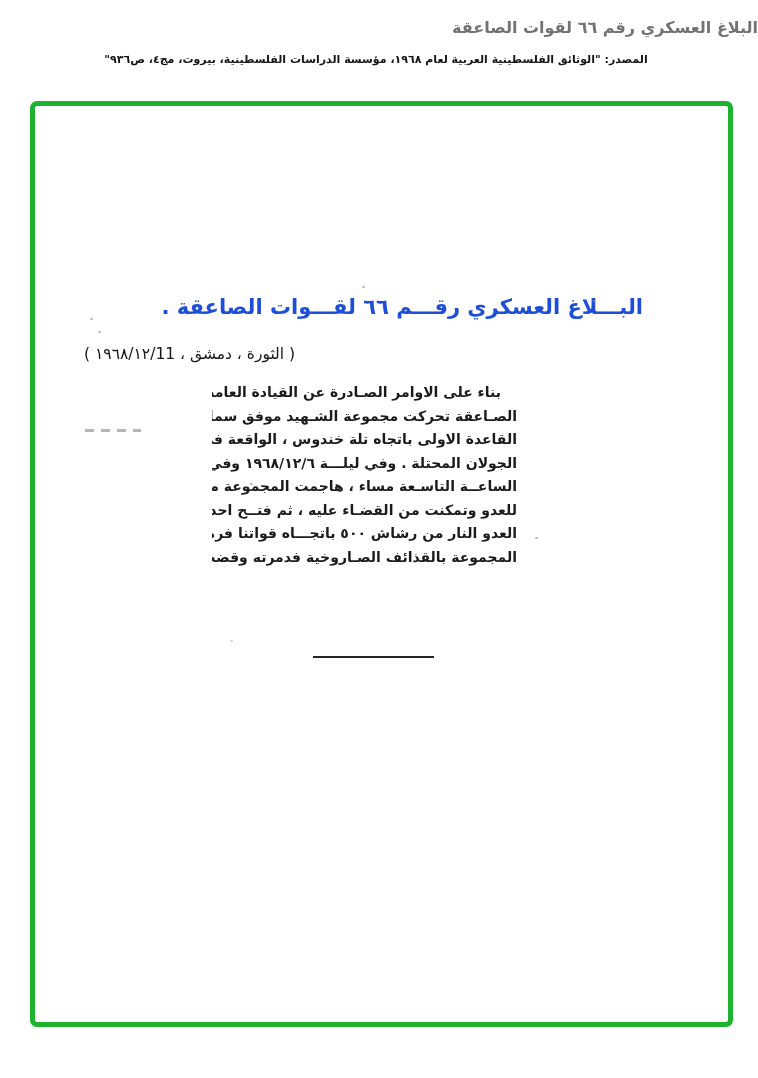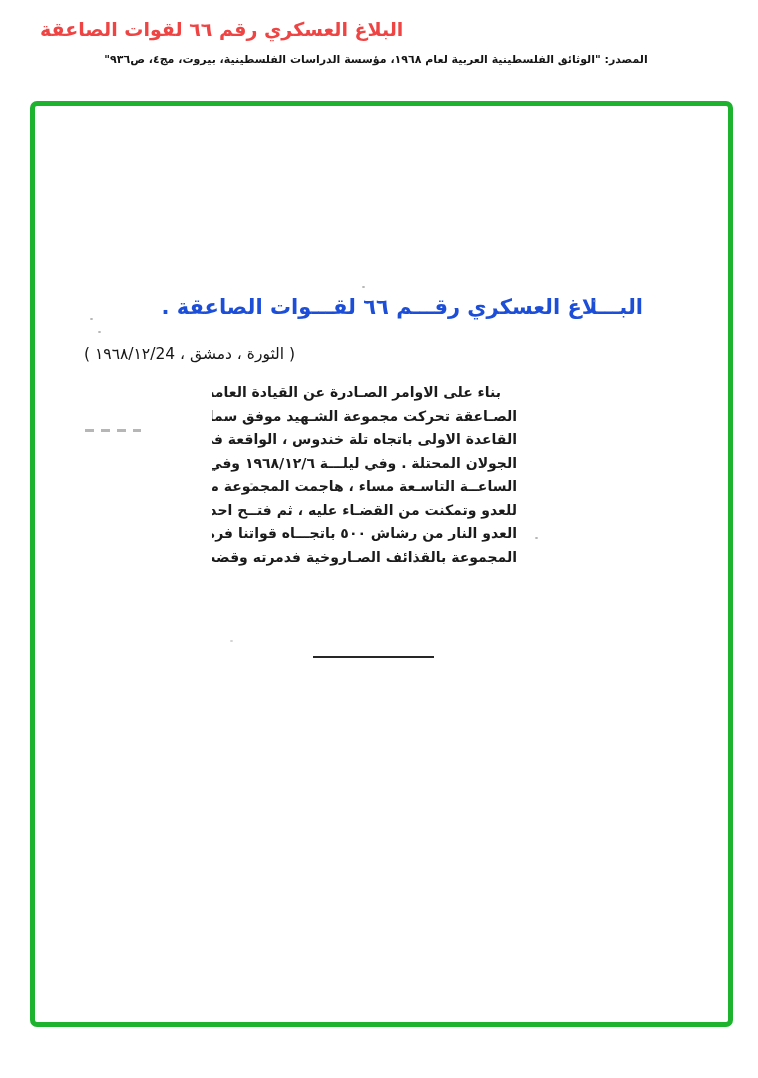--- a/index.html
+++ b/index.html
@@ -10,22 +10,22 @@
     position: relative;
     overflow: hidden;
     color: #111;
   }
   .canvas { position: absolute; inset: 0; width: 758px; height: 1078px; }
 
   
   .header { position: absolute; top: 0; left: 0; width: 758px; text-align: center; direction: rtl; }
   .header-title {
     position: absolute; top: 18px; left: 40px; right: 0;
-    font-size: 19px; font-weight: bold; color: #ef4444;
-    white-space: nowrap; text-align: left;
+    font-size: 16px; font-weight: bold; color: #737373;
+    white-space: nowrap; text-align: right;
   }
   .header-source {
     position: absolute; top: 53px; left: 0; right: 6px;
     font-size: 11px; font-weight: bold; color: #141414;
     white-space: nowrap; text-align: center;
   }
 
   
   .highlight-box {
     position: absolute; left: 30px; top: 101px;
@@ -88,21 +88,21 @@
 
   <div class="header">
     <div class="header-title">البلاغ العسكري رقم ٦٦ لقوات الصاعقة</div>
     <div class="header-source">المصدر: "الوثائق الفلسطينية العربية لعام ١٩٦٨، مؤسسة الدراسات الفلسطينية، بيروت، مج٤، ص٩٣٦"</div>
   </div>
 
   <div class="highlight-box" style="border-color: rgb(30, 179, 46);"></div>
 
   <div class="doc-title">البـــلاغ العسكري رقـــم ٦٦ لقـــوات الصاعقة .</div>
 
-  <div class="dateline">( الثورة ، دمشق ، ١٩٦٨/١٢/24 )</div>
+  <div class="dateline">( الثورة ، دمشق ، ١٩٦٨/١٢/11 )</div>
 
   <div class="body-block">
     <div class="body-line first">بناء على الاوامر الصـادرة عن القيادة العامة لقوات</div>
     <div class="body-line">الصـاعقة تحركت مجموعة الشـهيد موفق سماوي مــن</div>
     <div class="body-line">القاعدة الاولى باتجاه تلة خندوس ، الواقعة في منطقة</div>
     <div class="body-line">الجولان المحتلة . وفي ليلـــة ١٩٦٨/١٢/٦ وفي تمام</div>
     <div class="body-line">الساعــة التاسـعة مساء ، هاجمت المجموعة مرصدا</div>
     <div class="body-line">للعدو وتمكنت من القضـاء عليه ، ثم فتــح احد كمائن</div>
     <div class="body-line">العدو النار من رشاش ٥٠٠ باتجـــاه قواتنا فرمتـــه</div>
     <div class="body-line">المجموعة بالقذائف الصـاروخية فدمرته وقضت علـــى</div>

